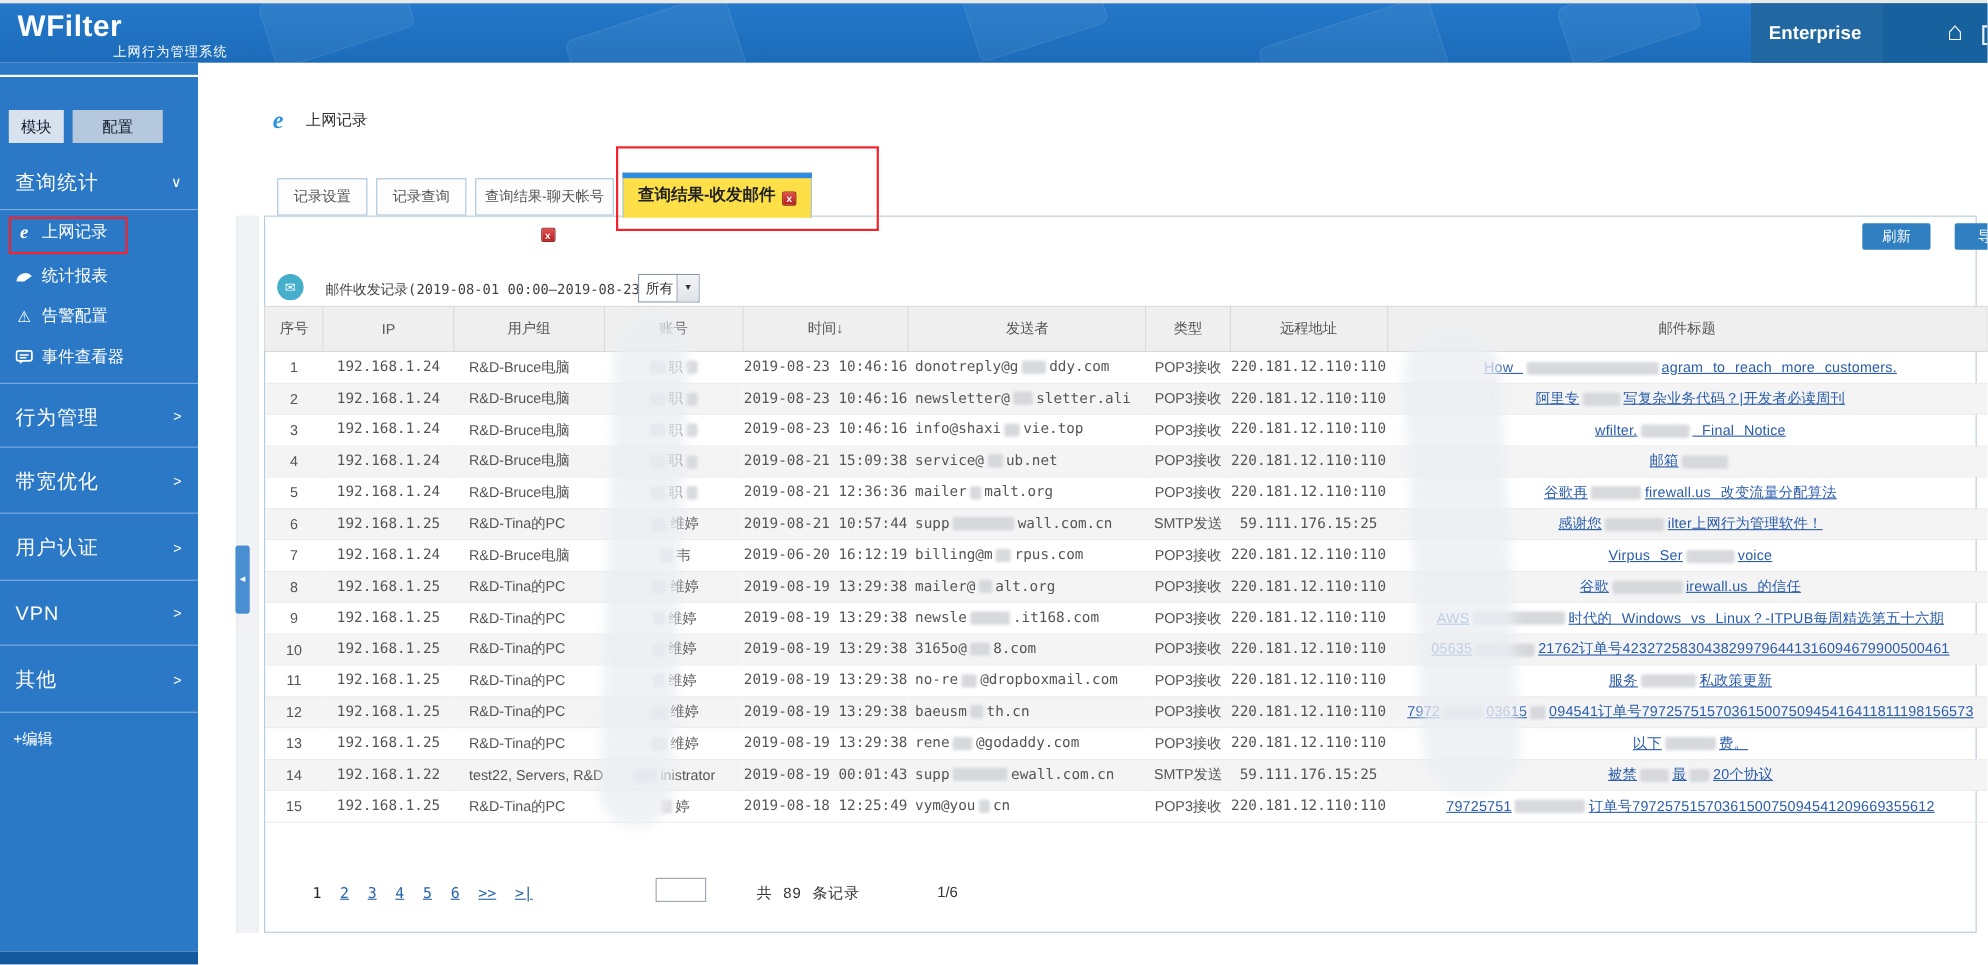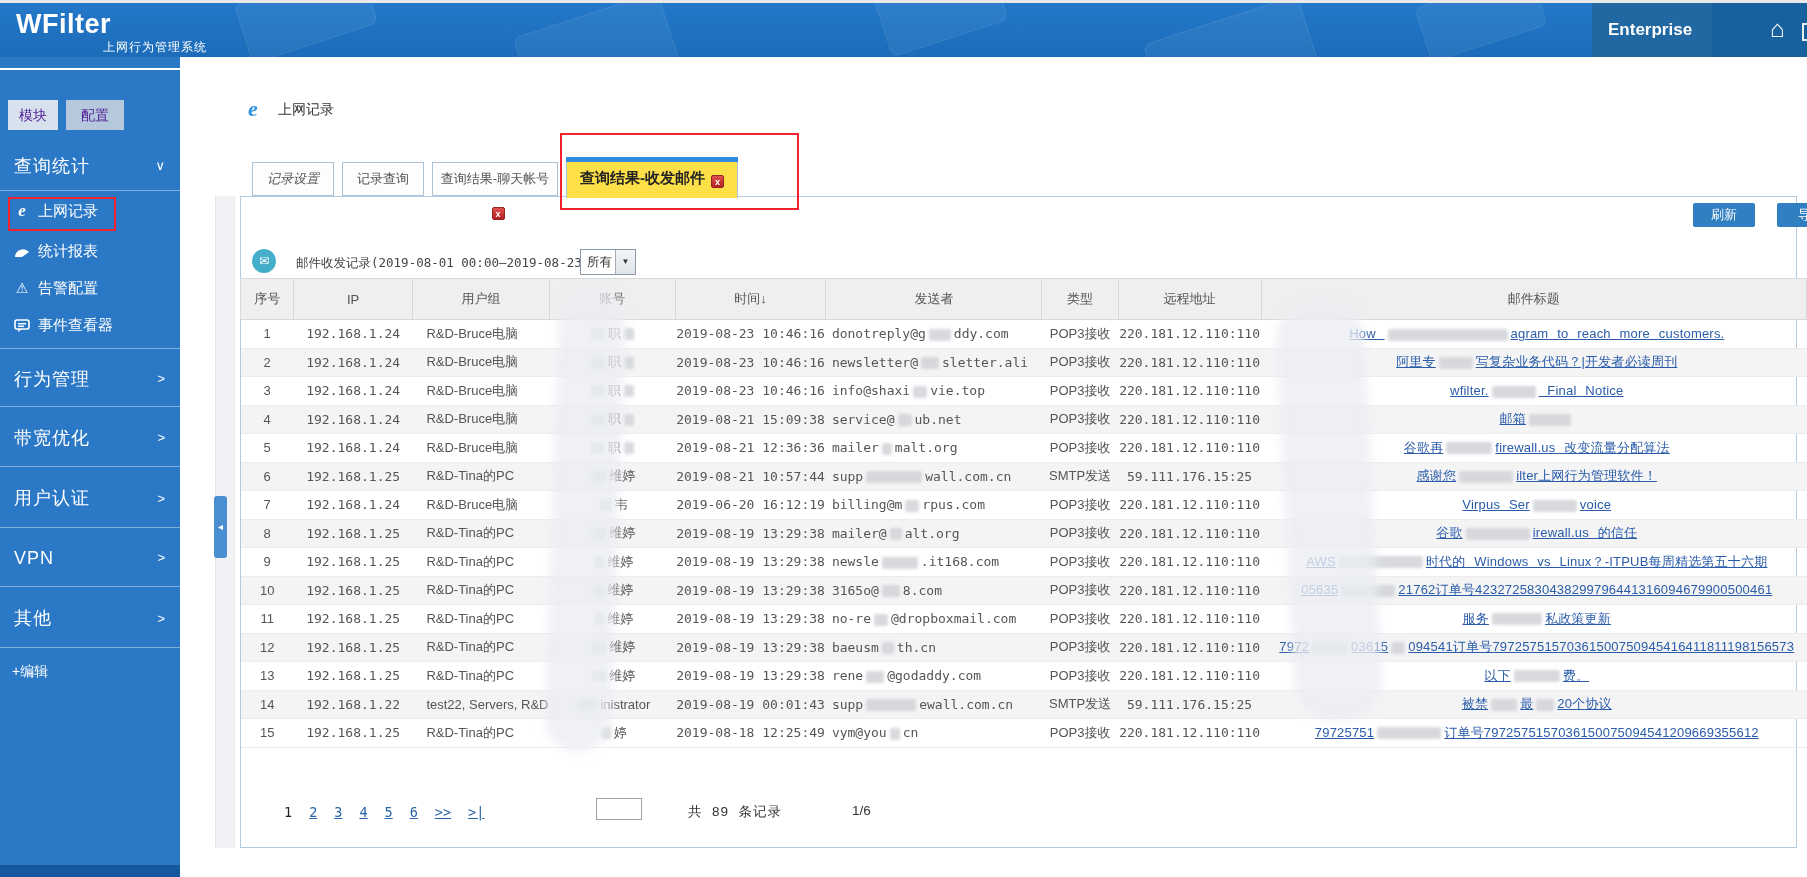--- a/index.html
+++ b/index.html
@@ -14,23 +14,23 @@
     border:1px solid rgba(255,255,255,.08);transform:rotate(-18deg);}
   .logo{position:absolute;left:16px;top:6px;color:#fff;font-size:27px;font-weight:bold;letter-spacing:.5px;}
   .logo-sub{position:absolute;left:92px;top:36px;color:#fff;font-size:12px;letter-spacing:1px;margin-left:11px;}
   .hdr-right{position:absolute;left:1592px;top:3px;width:215px;height:54px;background:#18619f;overflow:hidden;}
   .edition{position:absolute;left:16px;top:0;height:54px;line-height:54px;color:#fff;font-size:17px;font-weight:bold;}
   .home-ic{position:absolute;left:178px;top:13px;color:#fff;font-size:24px;line-height:26px;}
   .partial-ic{position:absolute;left:210px;top:20px;width:12px;height:14px;border:2px solid rgba(255,255,255,.9);border-right:none;}
   
   .sb{position:absolute;left:0;top:57px;width:180px;height:808px;background:#2b79c6;}
   .sb-topline{position:absolute;left:0;top:11px;width:180px;height:2px;background:#fff;}
-  .sb-tab{position:absolute;top:43px;height:30px;line-height:30px;text-align:center;font-size:14px;color:#4c1d95;}
+  .sb-tab{position:absolute;top:43px;height:30px;line-height:30px;text-align:center;font-size:14px;color:#0f172a;}
   .sb-tab.t0{left:8px;width:50px;background:#d8e2ee;}
-  .sb-tab.t1{left:66px;width:58px;background:#b5c8dc;}
+  .sb-tab.t1{left:66px;width:82px;background:#b5c8dc;}
   .sb-div{position:absolute;left:0;width:180px;height:1px;background:rgba(255,255,255,.4);}
   .sb-group{position:absolute;left:0;width:180px;color:#fff;font-size:18px;letter-spacing:1px;cursor:pointer;}
   .sb-group .lbl{position:absolute;left:14px;top:0;}
   .sb-group .arr{position:absolute;right:14px;top:0;font-size:13px;}
   .sb-item{position:absolute;left:0;width:180px;height:30px;line-height:30px;color:#fff;font-size:15px;cursor:pointer;}
   .sb-item .ic{position:absolute;left:13px;top:0;width:18px;height:30px;text-align:center;}
   .sb-item .ic svg{vertical-align:middle;}
   .sb-item .lbl{position:absolute;left:38px;top:0;}
   .ie-white{font-style:italic;font-weight:bold;font-family:"Liberation Serif",serif;font-size:17px;color:#fff;}
   .warn-ic{font-size:14px;color:#fff;}
@@ -176,21 +176,21 @@
   <div class="sb-bottom"></div>
 
   <div class="gutter"></div>
   <div class="handle">◂</div>
 
   <div class="crumb-ic">e</div>
   <div class="crumb-lb">上网记录</div>
 
   <div class="panel"></div>
 
-  <div class="tab" style="left:252px;width:82px;font-style:italic;">
+  <div class="tab" style="left:252px;width:82px;">
     <span>记录设置</span>
   </div>
   <div class="tab" style="left:342px;width:82px;">
     <span>记录查询</span>
   </div>
   <div class="tab" style="left:432px;width:126px;">
     <span>查询结果-聊天帐号</span><span class="x">x</span>
   </div>
   <div class="tab active" style="left:566px;width:172px;">
     <div class="bar"></div>

